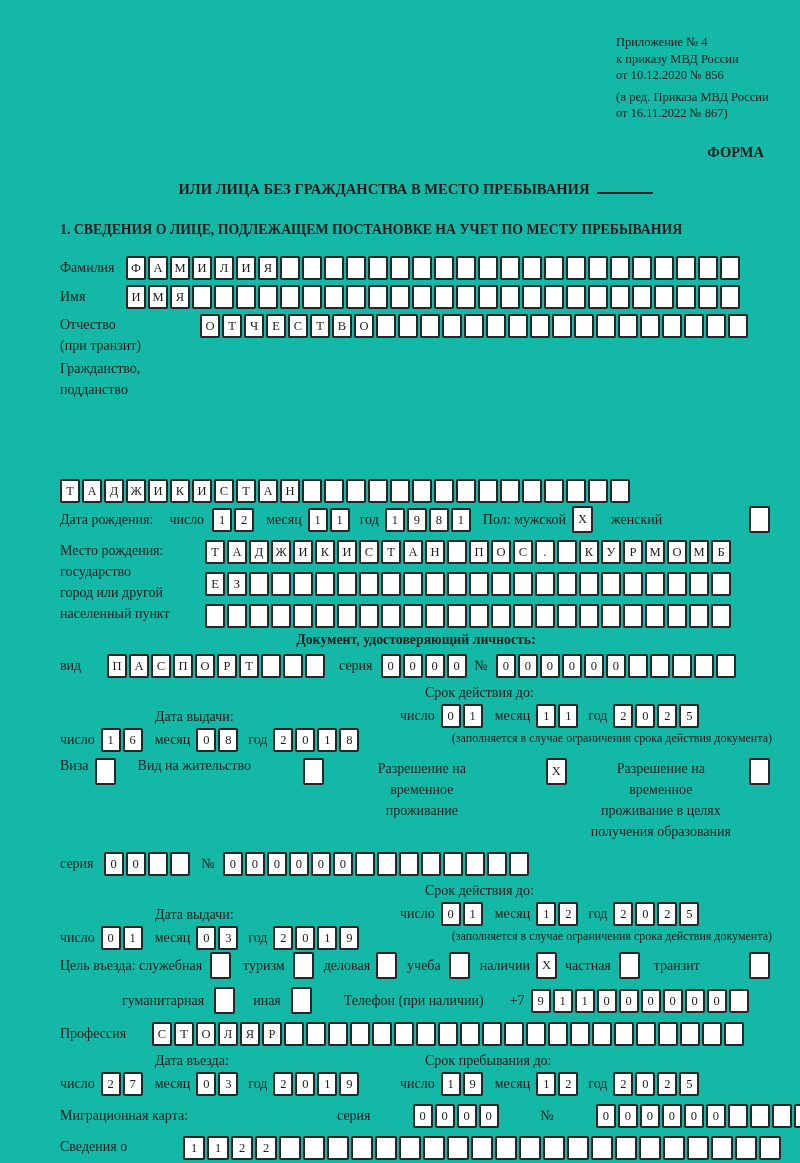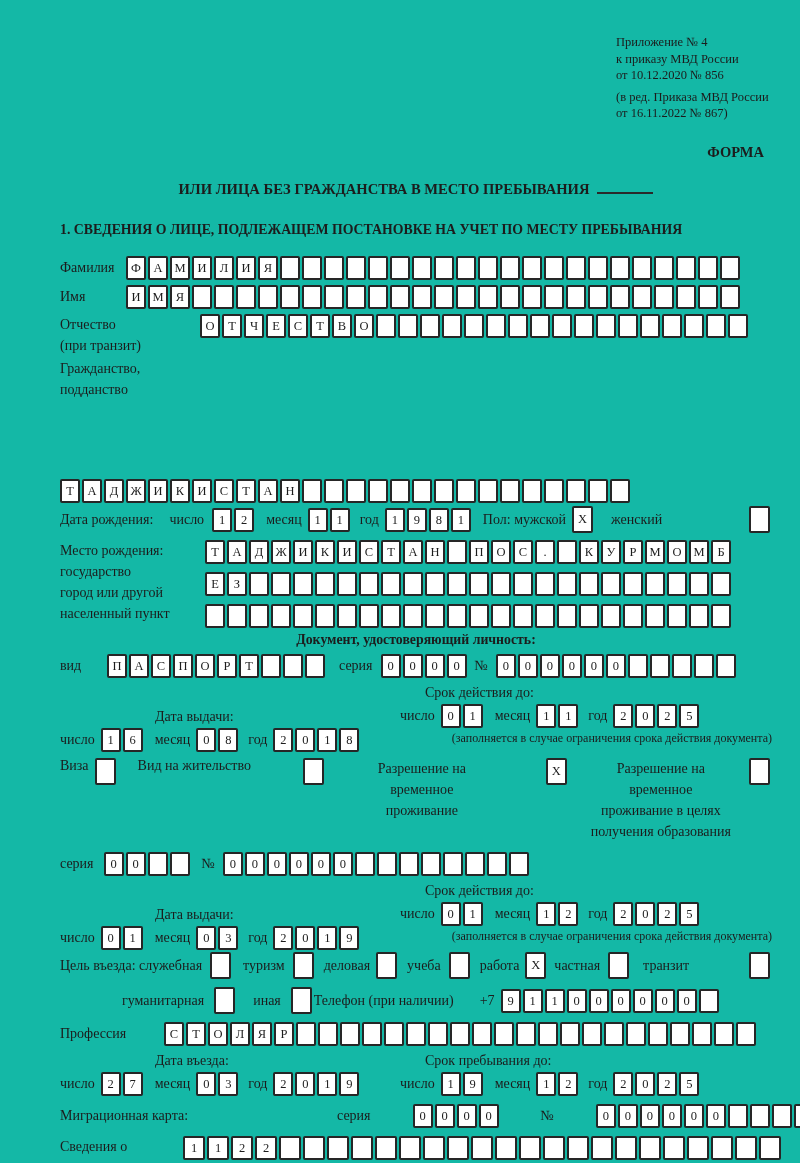--- a/index.html
+++ b/index.html
@@ -45,21 +45,21 @@
     text-align:center;font-size:12.5px;line-height:20px;
     background:#fff;
   }
   .ckbox .cell{width:17px;height:23px;line-height:23px;}
   .wide .cell{width:18px;}
   .stack .cells{margin-bottom:8px;}
   .stack .cells:last-child{margin-bottom:0;}
 
   .ml6{margin-left:6px;} .ml8{margin-left:8px;} .ml10{margin-left:10px;}
   .ml12{margin-left:12px;} .ml16{margin-left:16px;} .ml20{margin-left:20px;gap:36px;}
-  .ml26{margin-left:26px;} .ml30{} .ml58{margin-left:58px;}
+  .ml26{margin-left:26px;} .ml30{margin-left:30px;} .ml58{margin-left:58px;}
   .mlauto{margin-left:auto;}
 
   .center-b{ text-align:center;font-weight:bold;margin:4px 0 6px;font-size:13.8px;}
 
   
   .dpair{display:flex;align-items:flex-end;margin-bottom:2px;}
   .dcol1{flex:0 0 340px;}
   .dcol2{flex:1;}
   .dhead{margin-bottom:3px;white-space:nowrap;}
   .dhead.h1{margin-left:95px;}
@@ -562,21 +562,21 @@
         <span class="cell"></span>
       </span>
     <span class="lbl ml8">деловая</span>
     <span class="cells ckbox ml6">
         <span class="cell"></span>
       </span>
     <span class="lbl ml8">учеба</span>
     <span class="cells ckbox ml8">
         <span class="cell"></span>
       </span>
-    <span class="lbl ml8">работа</span>
+    <span class="lbl ml8">наличии</span>
     <span class="cells ckbox ml6">
         <span class="cell">X</span>
       </span>
     <span class="lbl ml6">частная</span>
     <span class="cells ckbox ml8">
         <span class="cell"></span>
       </span>
     <span class="lbl ml12">транзит</span>
     <span class="cells ckbox mlauto">
         <span class="cell"></span>
@@ -601,21 +601,21 @@
         <span class="cell">0</span>
         <span class="cell">0</span>
         <span class="cell">0</span>
         <span class="cell">0</span>
         <span class="cell">0</span>
         <span class="cell">0</span>
         <span class="cell"></span>
       </span>
   </div>
 
-  <div class="frow" style="margin-bottom:7px;gap:12px;">
+  <div class="frow" style="margin-bottom:7px;">
     <span class="lbl w92">Профессия</span>
     <span class="cells">
         <span class="cell">С</span>
         <span class="cell">Т</span>
         <span class="cell">О</span>
         <span class="cell">Л</span>
         <span class="cell">Я</span>
         <span class="cell">Р</span>
         <span class="cell"></span>
         <span class="cell"></span>

